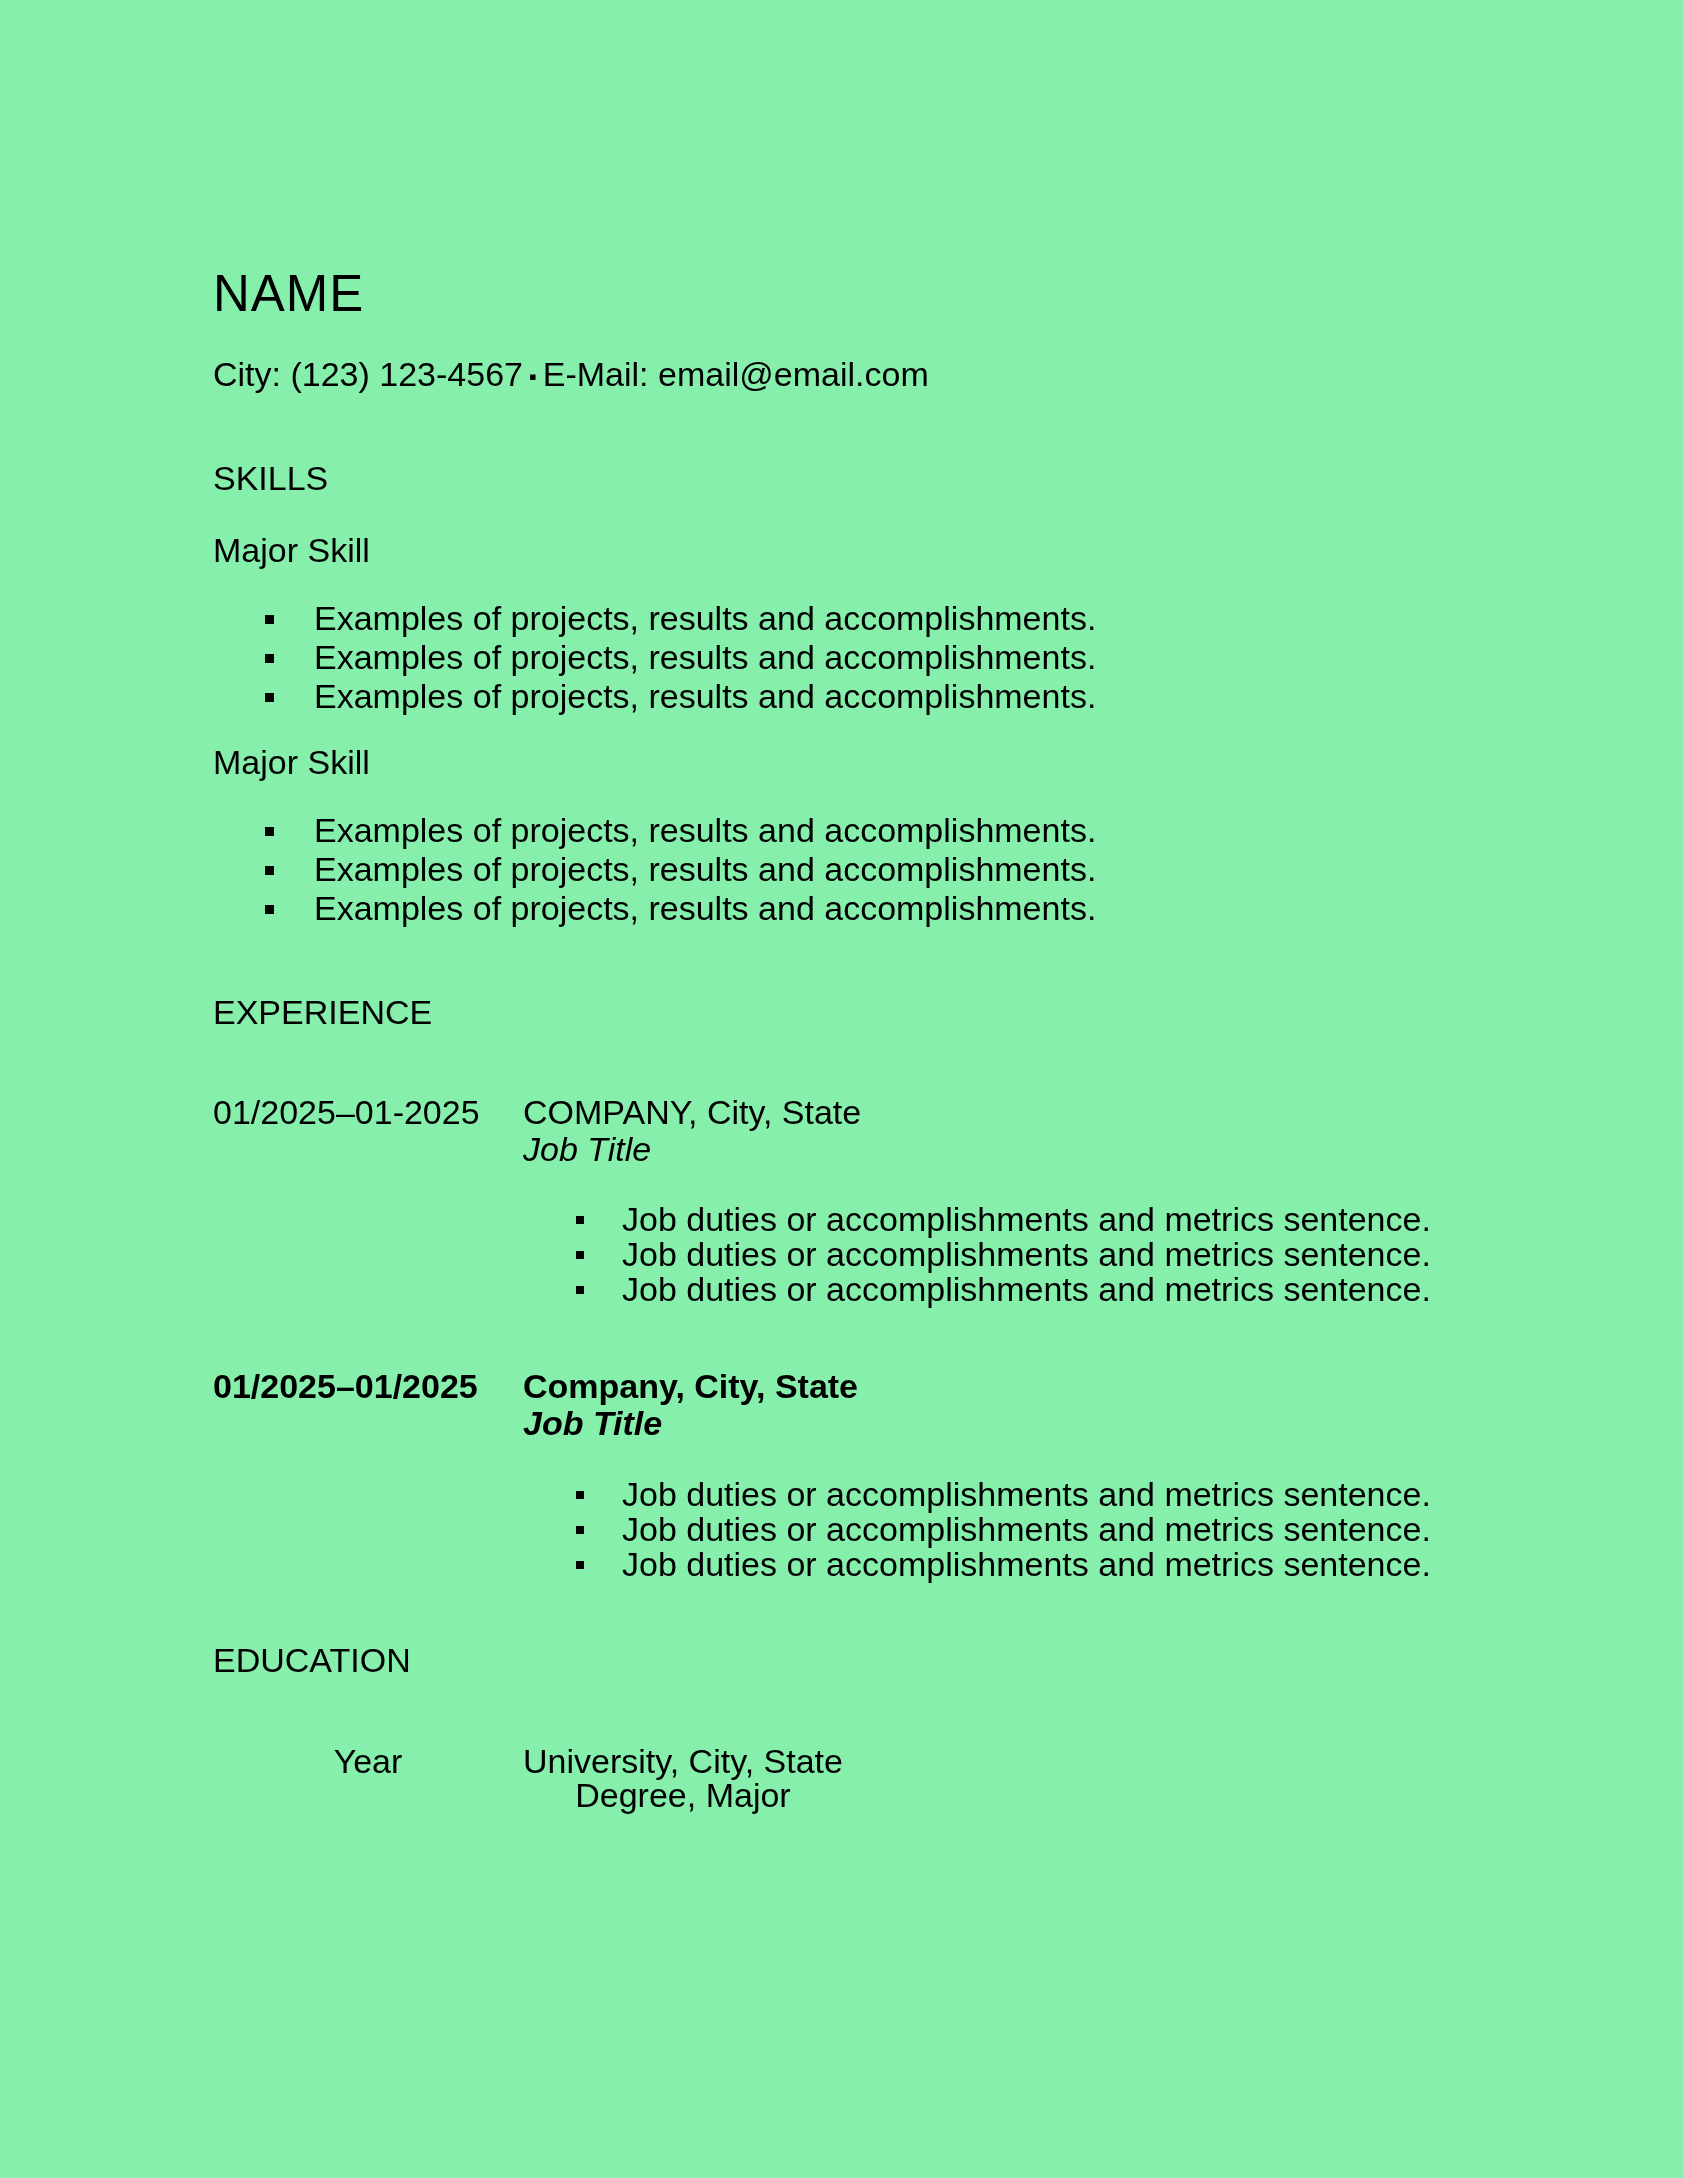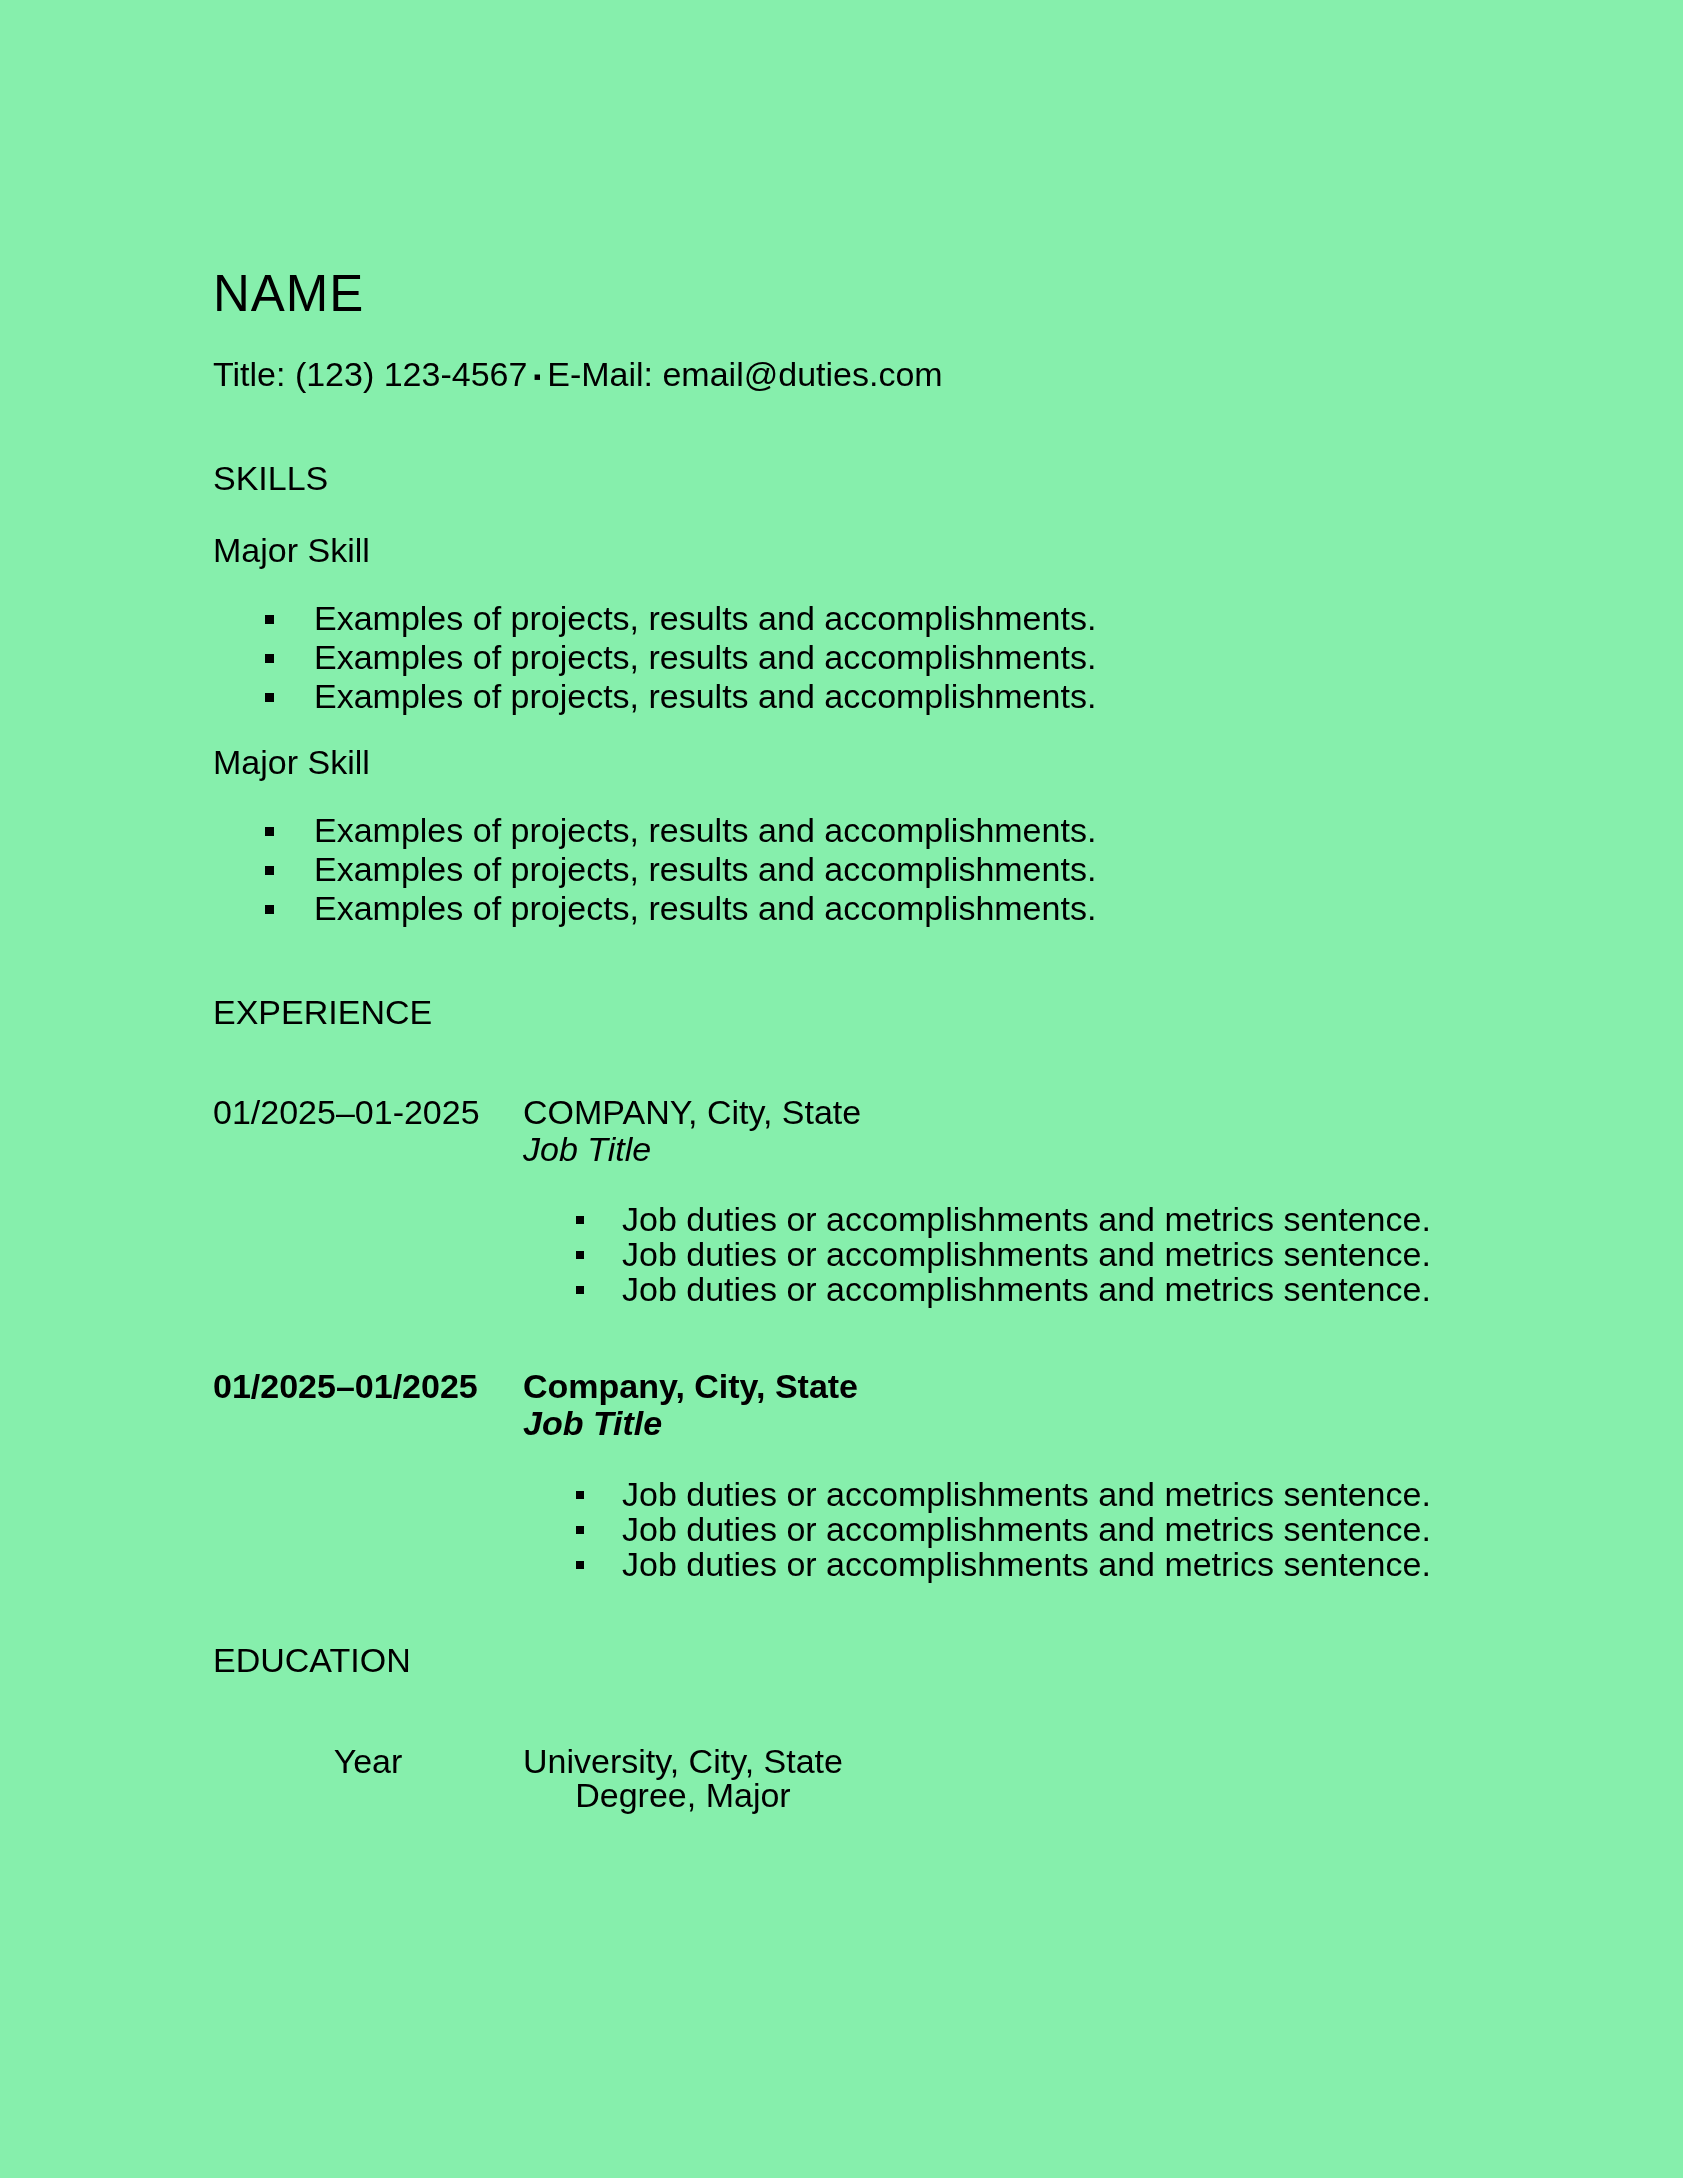--- a/index.html
+++ b/index.html
@@ -45,21 +45,21 @@
   .edu-entry { top:1744px; display:flex; font-size:34px; line-height:34px;text-align:center; }
   .edu-entry .edu-col div { line-height:34px; }
 </style>
 </head>
 <body>
 
 <div class="doc">
 
   <h1 class="block name">NAME</h1>
 
-  <p class="block contact"><span>Title:</span> <span>(123) 123-4567</span><span class="sep">▪</span><span>E-Mail:</span> <span>email@duties.com</span></p>
+  <p class="block contact"><span>City:</span> <span>(123) 123-4567</span><span class="sep">▪</span><span>E-Mail:</span> <span>email@email.com</span></p>
 
   <h2 class="block heading h-skills">SKILLS</h2>
 
   <div class="block group-title gt-1">Major Skill</div>
   <ul class="block blist skills sl-1">
     <li>Examples of projects, results and accomplishments.</li>
     <li>Examples of projects, results and accomplishments.</li>
     <li>Examples of projects, results and accomplishments.</li>
   </ul>
 

